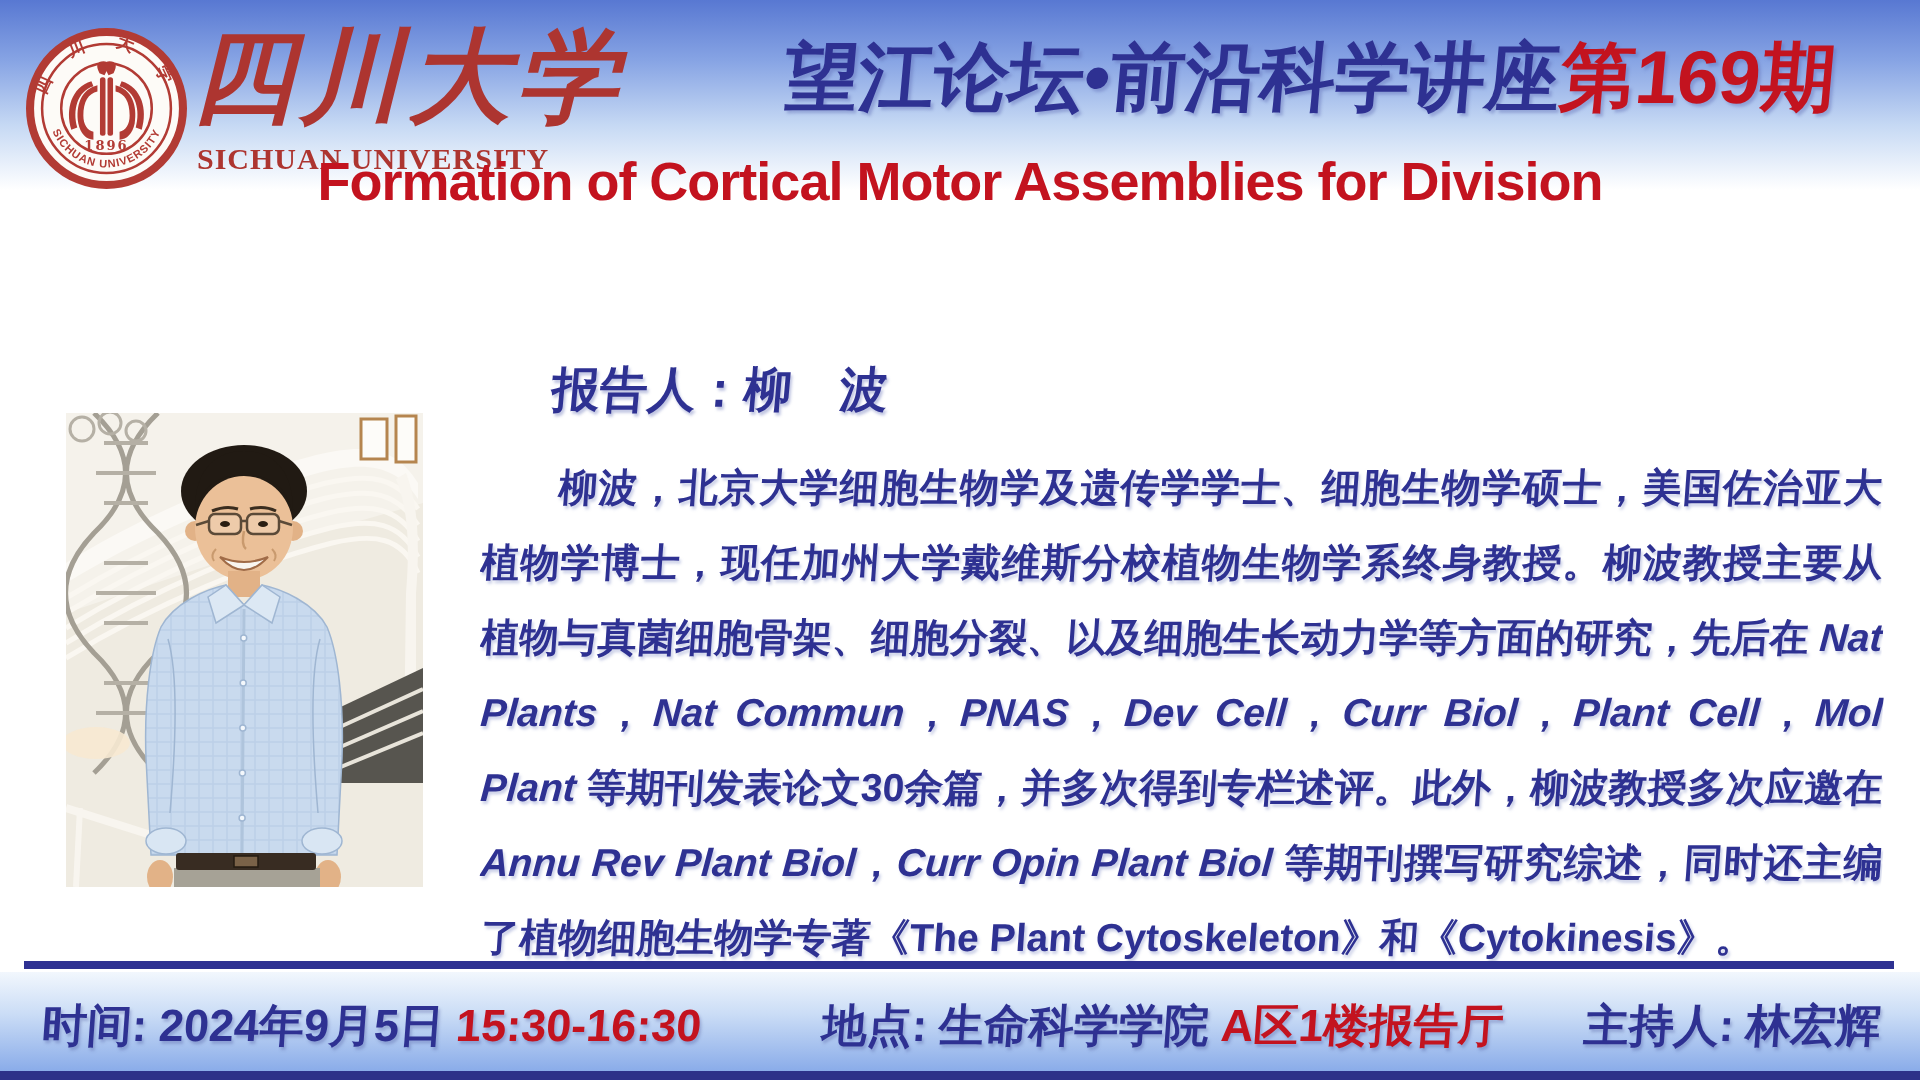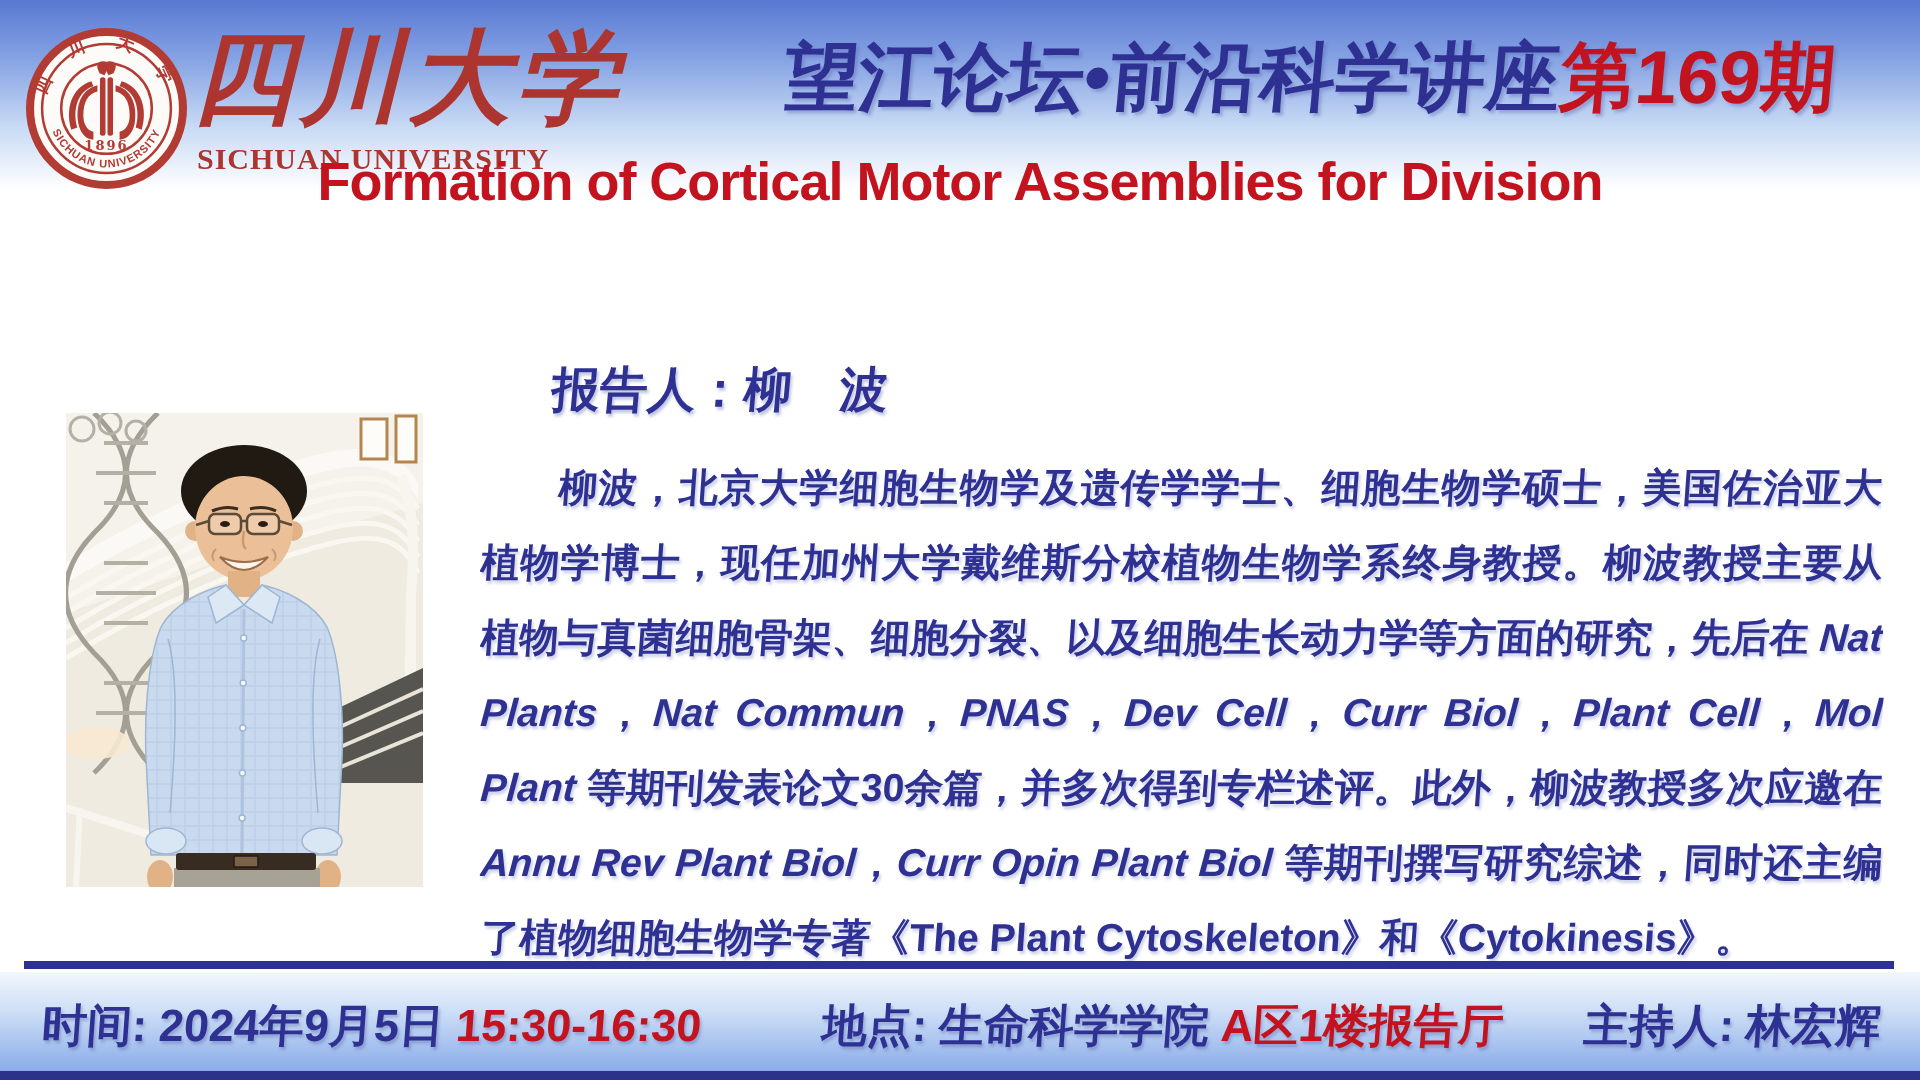--- a/index.html
+++ b/index.html
@@ -13,21 +13,21 @@
     position:absolute; left:0; top:0; width:1920px; height:190px;
     background:linear-gradient(180deg, #5878D2 0%, #87A4E4 32%, #C6D9F4 66%, #FFFFFF 100%);
   }
   
   .seal{position:absolute; left:25px; top:27px; width:163px; height:163px;}
   
   .wordmark-cn{
     position:absolute; left:192px; top:14px; width:400px; height:128px;
     font-size:102px; line-height:128px; font-weight:bold; letter-spacing:6px;
     color:var(--brand_red,#AD3530);
-    font-family:Liberation Sans, sans-serif; font-style:italic; white-space:nowrap;
+    font-family:Liberation Serif, serif; font-style:italic; white-space:nowrap;
   }
   .wordmark-en{
     position:absolute; left:197px; top:142px;
     font-size:30px; font-weight:bold; letter-spacing:1px;
     color:var(--brand_red,#AD3530);
     font-family:"Liberation Serif", serif; white-space:nowrap;
   }
   
   .series-title{
     position:absolute; left:700px; right:0; top:34px; text-align:center;

